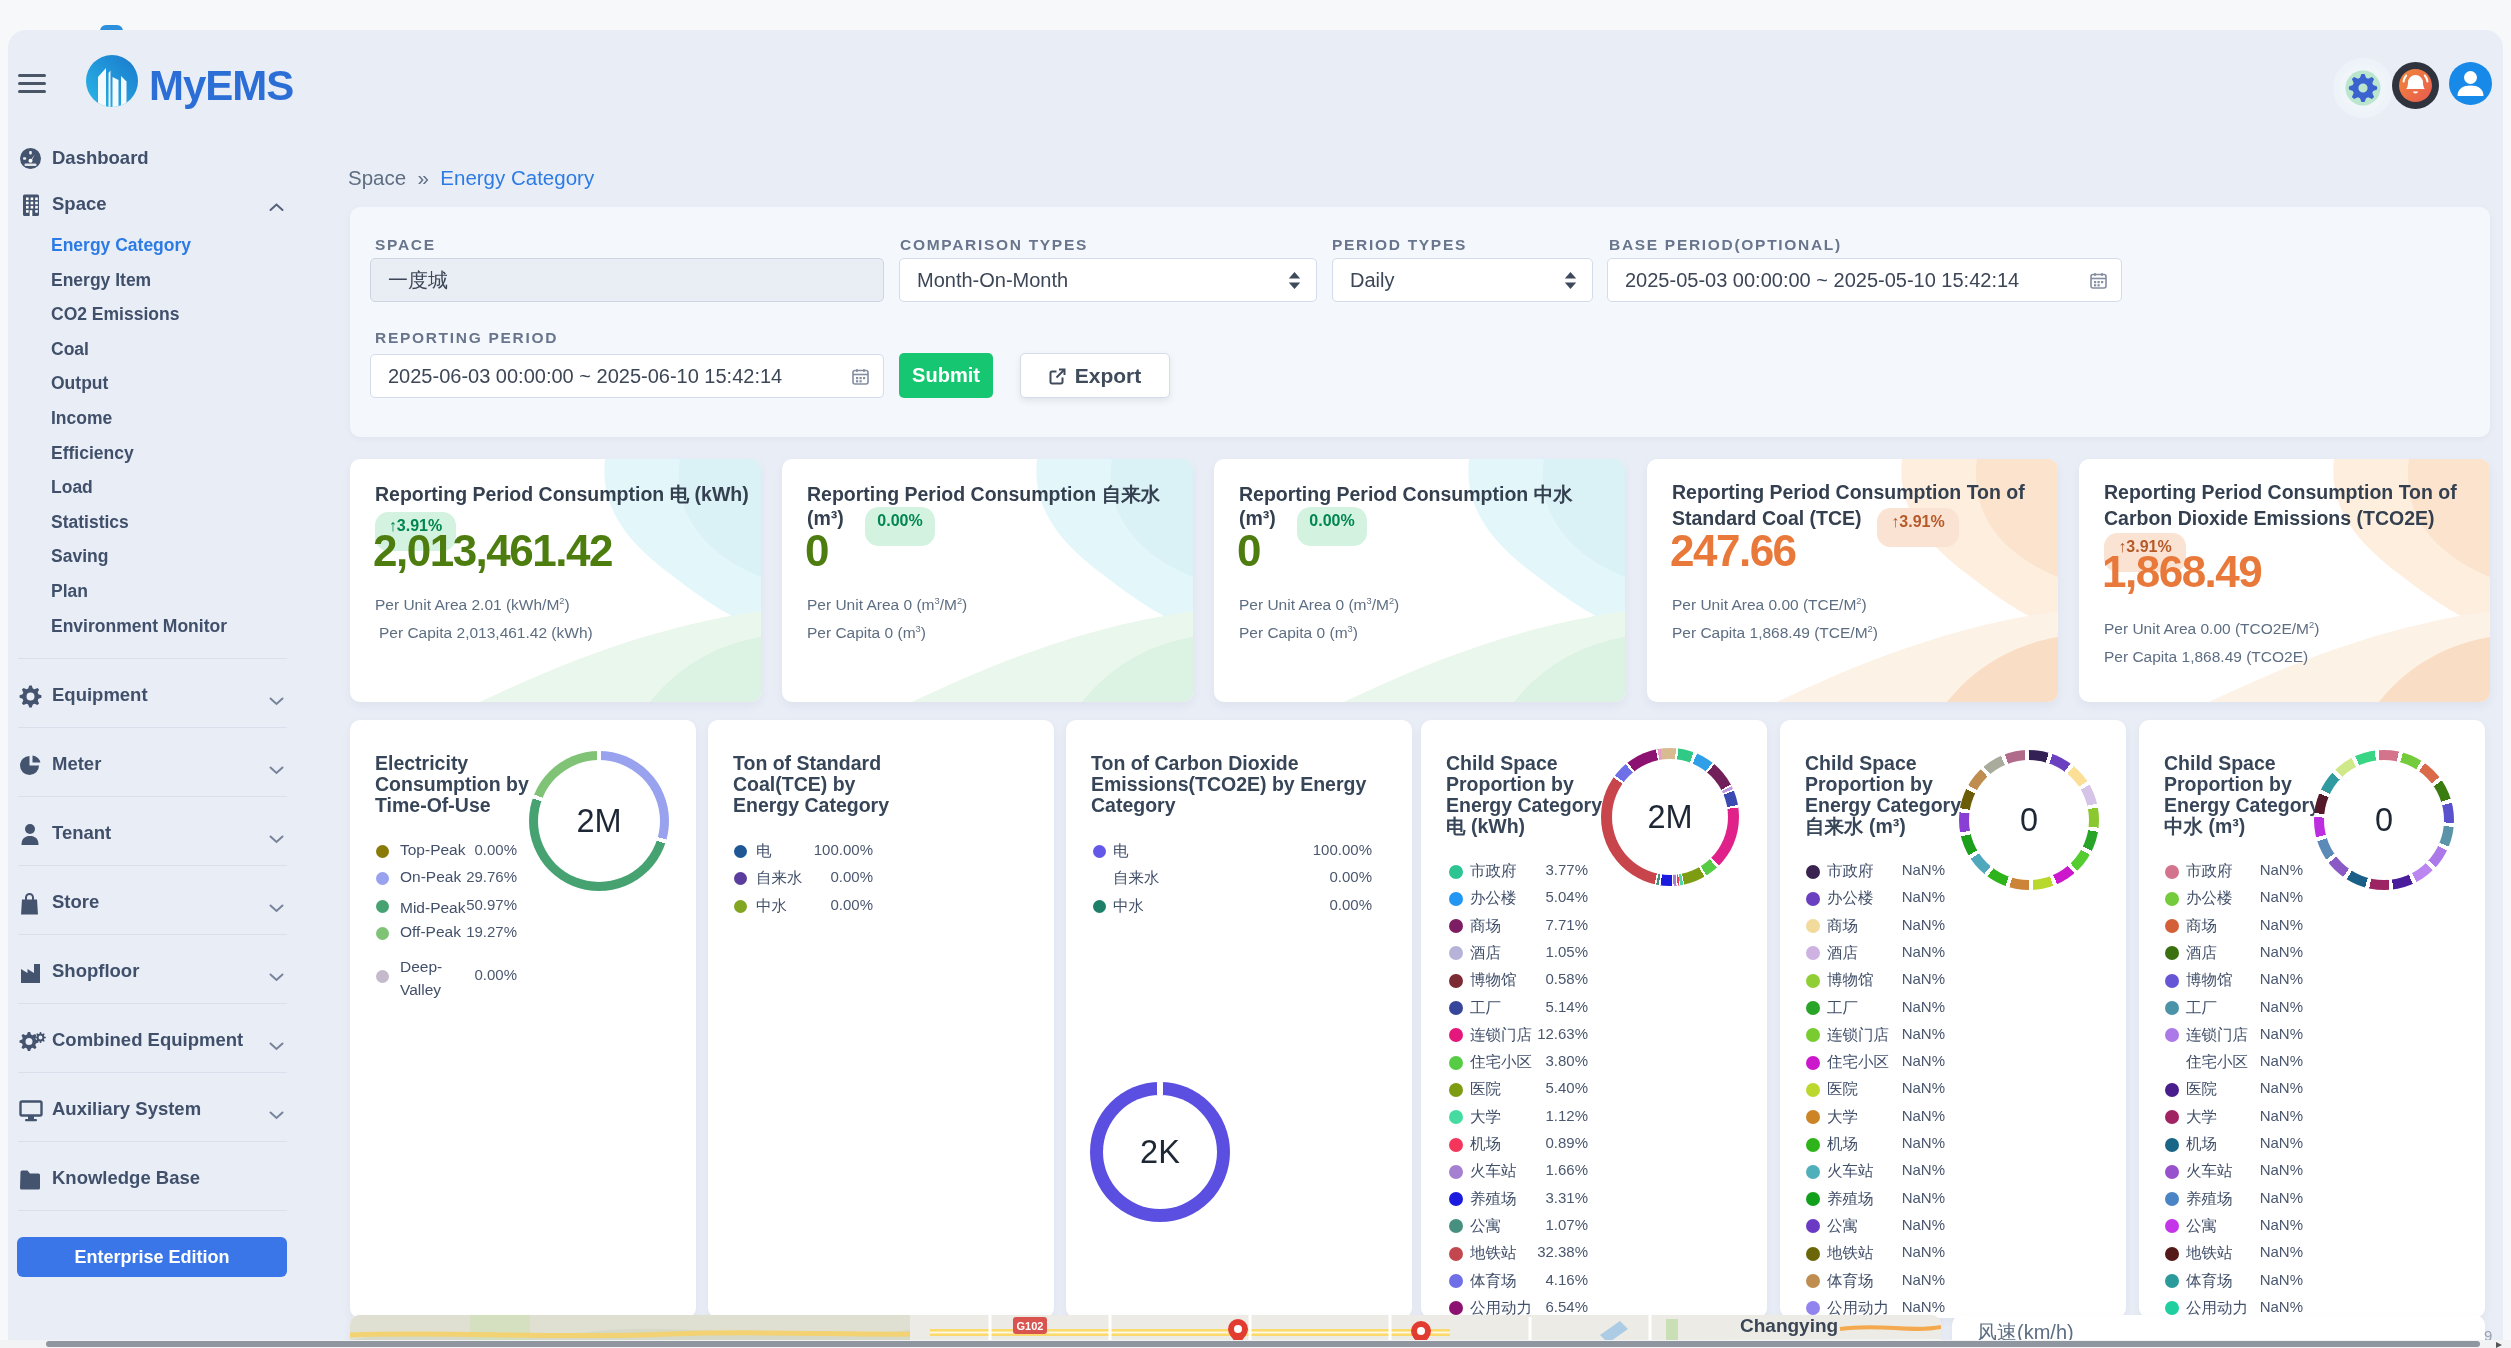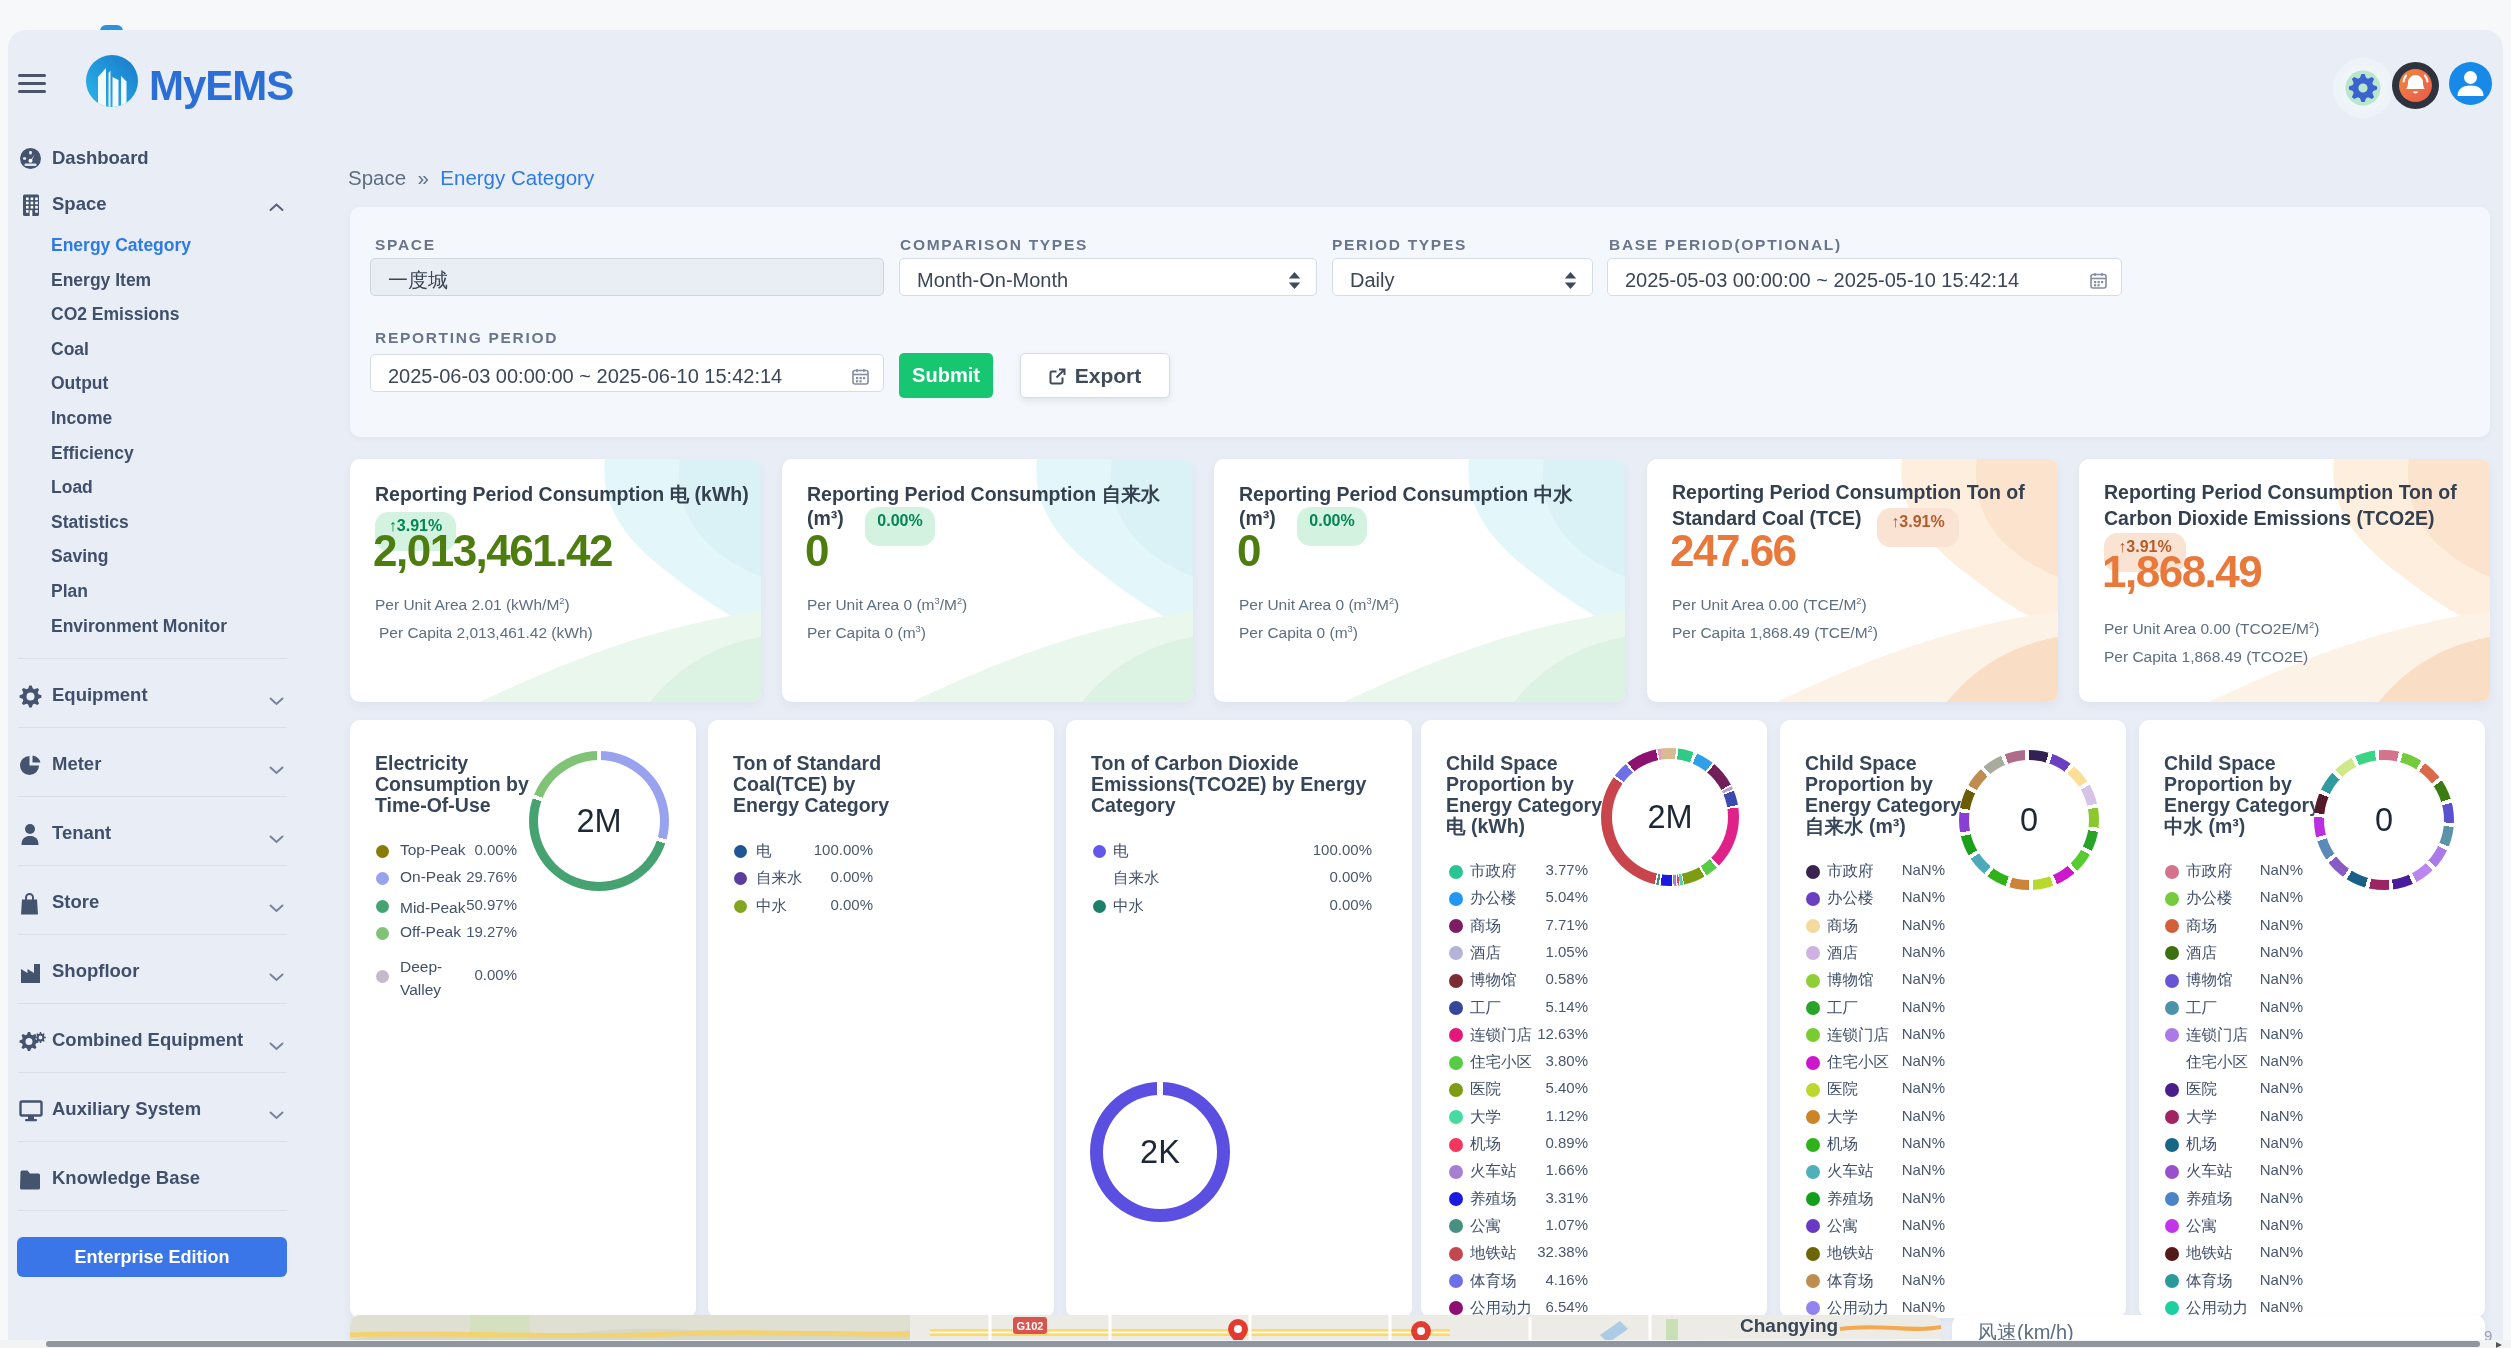--- a/index.html
+++ b/index.html
@@ -5,21 +5,21 @@
 .abs{position:absolute}
 #shell{position:absolute;left:8px;top:30px;width:2495px;height:1318px;background:#e9edf6;border-radius:18px 18px 0 0}
 .card{position:absolute;background:#fff;border-radius:10px;box-shadow:0 4px 10px rgba(60,70,100,.06);overflow:hidden}
 .dot{position:absolute;border-radius:50%}
 .ltxt{position:absolute;color:#42506a;font-weight:400;white-space:nowrap;font-size:15.5px}
 .lval{position:absolute;color:#4a576e;text-align:right;white-space:nowrap;font-size:15px;width:120px}
 .navitem{position:absolute;color:#40506b;font-size:18.5px;font-weight:700;white-space:nowrap}
 .subitem{position:absolute;color:#40506b;font-size:17.5px;font-weight:700;white-space:nowrap}
 .divider{position:absolute;left:18px;width:269px;height:1px;background:#d9dfeb}
 .lab{position:absolute;color:#68758c;font-size:15.5px;font-weight:700;letter-spacing:1.7px;white-space:nowrap}
-.inp{position:absolute;height:38px;border-radius:5px;border:1px solid #d4dcea;background:#fff;color:#3c4656;font-size:20px;line-height:42px;padding-left:17px;white-space:nowrap}
+.inp{position:absolute;height:44px;border-radius:5px;border:1px solid #d4dcea;background:#fff;color:#3c4656;font-size:20px;line-height:42px;padding-left:17px;white-space:nowrap}
 .statt{position:absolute;color:#344050;font-size:19.5px;font-weight:700;white-space:nowrap}
 .badge{position:absolute;height:39px;border-radius:13.5px;font-size:16px;font-weight:700;line-height:27px;text-align:center}
 .bgreen{background:#d3f2e0;color:#00864e}
 .borange{background:#fbe3d4;color:#b65a28}
 .bignum{position:absolute;color:#4d7c0f;font-size:44px;font-weight:700;letter-spacing:-1.5px;white-space:nowrap}
 .per{position:absolute;color:#5e6e82;font-size:15.5px;white-space:nowrap}
 .ctitle{position:absolute;color:#374558;font-size:19.5px;font-weight:700;line-height:21px;white-space:pre-line}
 .ring{position:absolute;border-radius:50%}
 .ring .hole{position:absolute;background:#fff;border-radius:50%;display:flex;align-items:center;justify-content:center;color:#1e2735;font-weight:400}
 sup{font-size:.6em}

